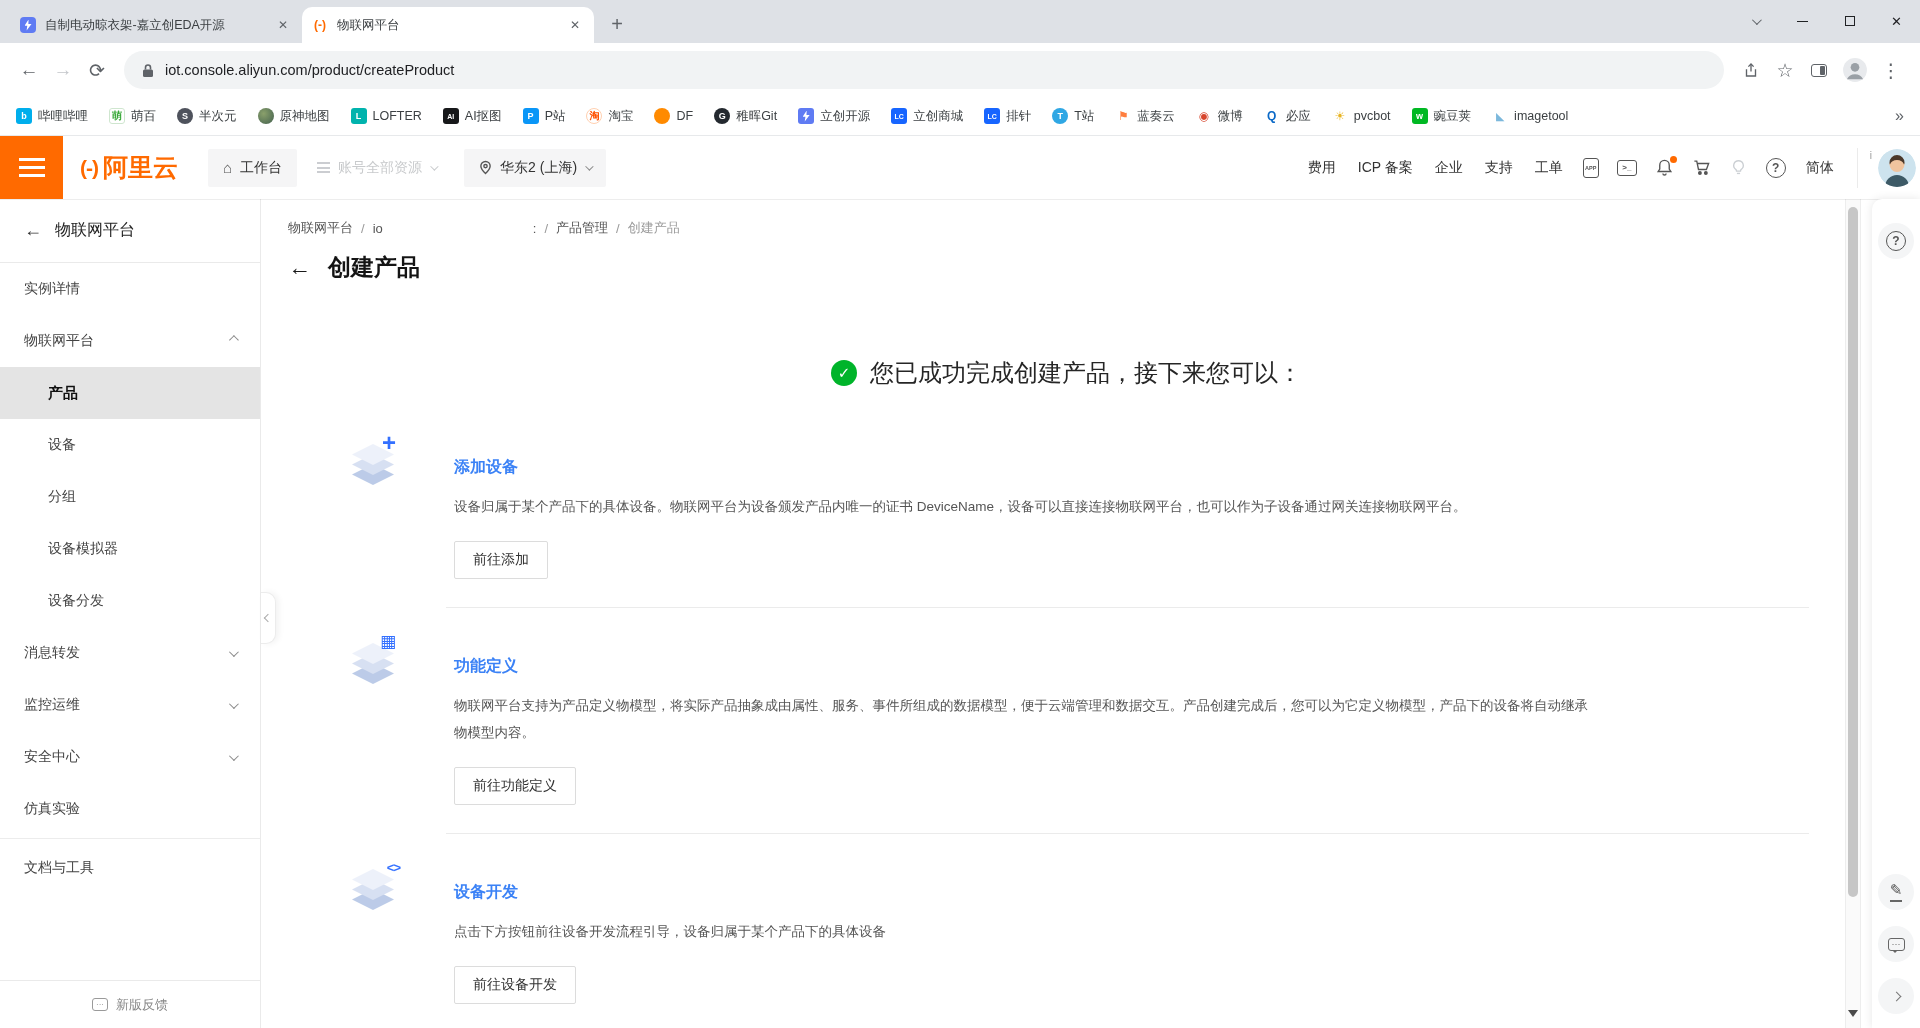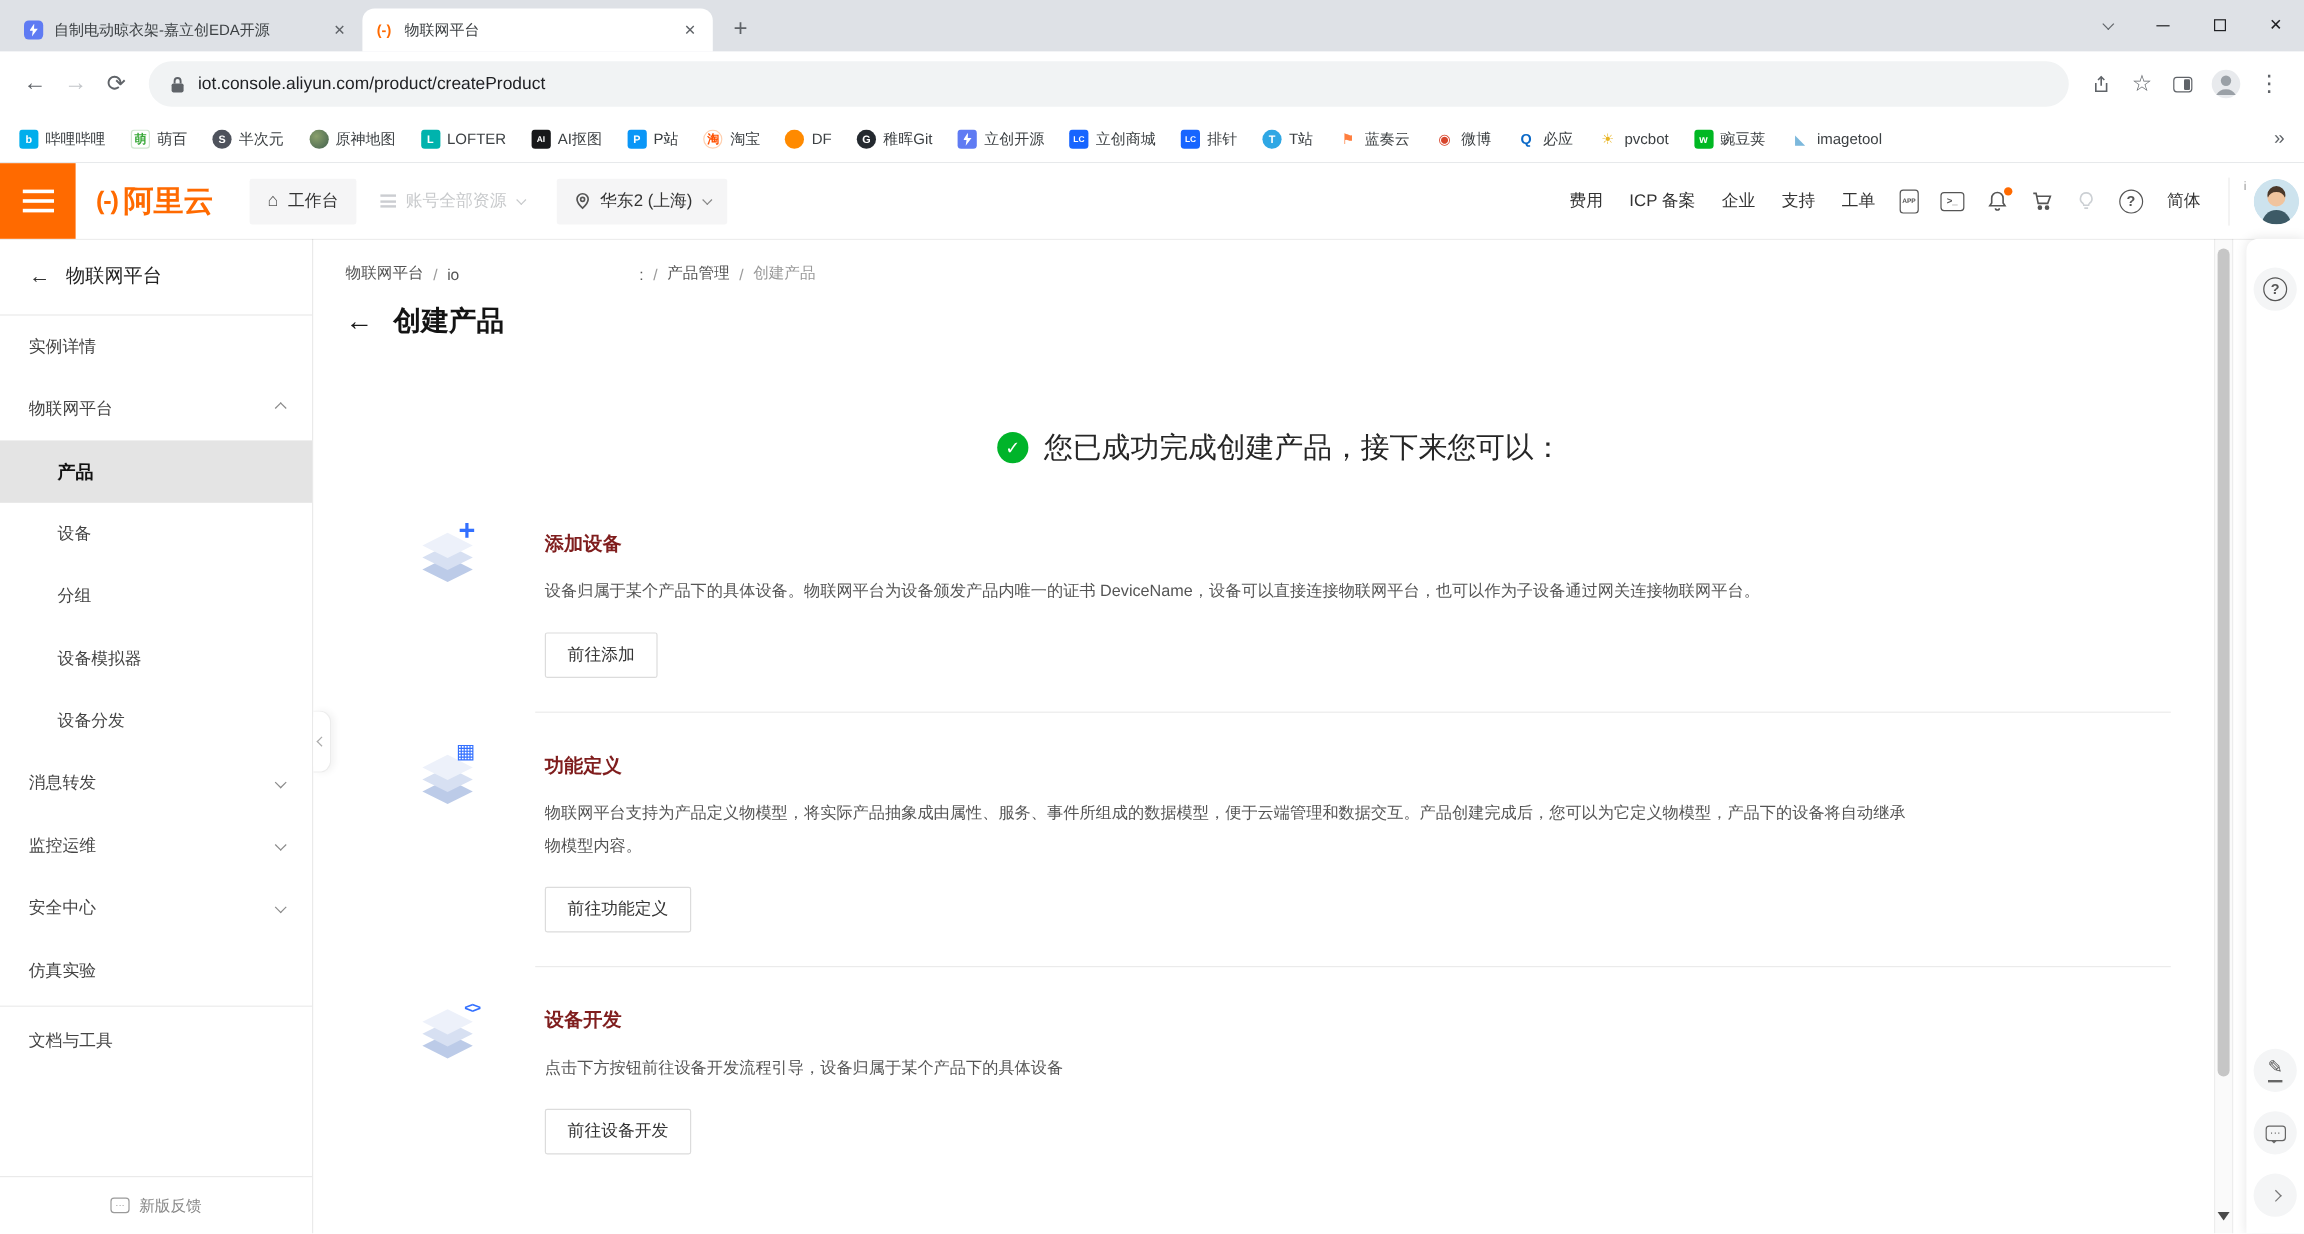--- a/index.html
+++ b/index.html
@@ -102,21 +102,21 @@
   .check-circle { width:26px; height:26px; border-radius:50%; background:#00b42a; color:#fff; font-size:15px; font-weight:700; display:flex; align-items:center; justify-content:center; flex:none; }
   .success-text { font-size:24px; color:#262626; }
   .sections { margin-top:48px; }
   .section { display:flex; padding-left:62px; }
   .s-icon { width:46px; height:54px; position:relative; flex:none; }
   .s-accent { position:absolute; color:#3370ff; font-weight:800; }
   .acc-plus { font-size:24px; top:-8px; right:0; }
   .acc-grid { font-size:17px; top:-5px; right:0; }
   .acc-code { font-size:13px; top:-2px; right:-4px; letter-spacing:-1px; }
   .s-body { margin-left:58px; flex:1; }
-  .s-title { font-size:16px; font-weight:700; color:#7f1d1d; margin-top:6px; }
+  .s-title { font-size:16px; font-weight:700; color:#3b82f6; margin-top:20px; }
   .s-desc { font-size:13.5px; color:#555; line-height:27px; margin-top:15px; max-width:1135px; }
   .s-btn { margin-top:21px; height:38px; padding:0 18px; background:#fff; border:1px solid #dcdcdc; border-radius:2px; font-size:14px; color:#333; font-family:inherit; cursor:pointer; }
   .s-divider { height:1px; background:#ebebeb; margin:28px 36px 28px 158px; }
 
   
   .scrollbar { position:absolute; left:1845px; width:16px; top:199px; bottom:0; background:#fafafa; border-left:1px solid #ededed; border-right:1px solid #ededed; }
   .thumb { position:absolute; top:8px; left:2px; right:2px; height:690px; background:#c6c6c6; border-radius:7px; }
   .sb-down { position:absolute; bottom:6px; left:50%; transform:translateX(-50%); width:0; height:0; border:5px solid transparent; border-top:7px solid #4a4a4a; }
   .rail { position:absolute; left:1872px; top:199px; width:48px; bottom:0; background:#fff; border-radius:10px 0 0 0; box-shadow:0 0 10px rgba(0,0,0,.10); z-index:6; }
   .rail-btn { width:36px; height:36px; border-radius:50%; background:#f4f5f6; display:flex; align-items:center; justify-content:center; margin:0 auto; color:#555; }

